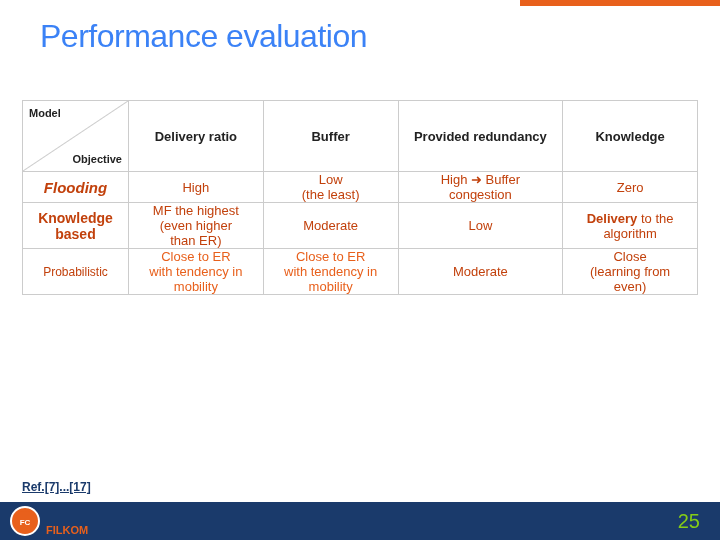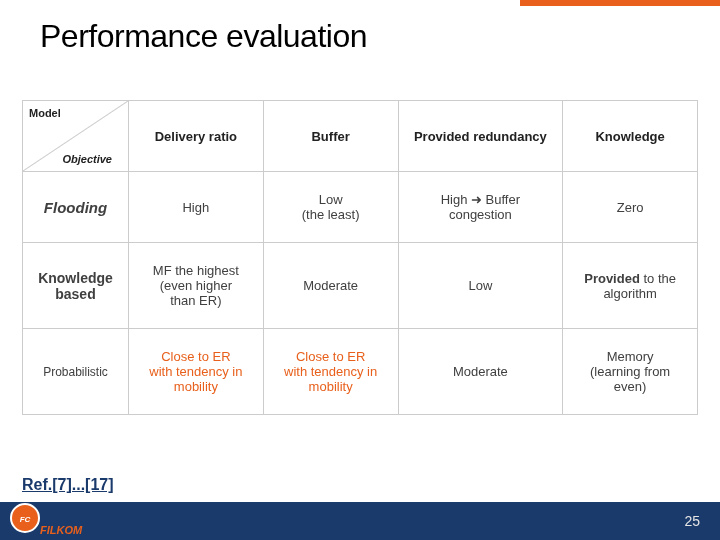--- a/index.html
+++ b/index.html
@@ -27,33 +27,32 @@
       bottom: 0; left: 0; right: 0;
       height: 38px;
       background: #1a3a6b;
       display: flex;
       align-items: center;
       justify-content: flex-end;
       padding-right: 20px;
     }
 
     .page-number {
-      color: #e5e5e5;
-      font-size: 14px;
+      color: #84cc16;
+      font-size: 20px;
     }
 
     
     .logo-area {
       position: absolute;
       bottom: 4px;
       left: 10px;
       display: flex;
-      align-items: center;
-      gap: 0;
-      font-style: italic;
+      align-items: flex-end;
+      gap: 6px;
     }
 
     .logo-circle {
       width: 30px;
       height: 30px;
       border-radius: 50%;
       background: #e8601c;
       display: flex;
       align-items: center;
       justify-content: center;
@@ -70,21 +69,21 @@
       text-transform: uppercase;
       margin-top: 24px;
     }
 
     
     .page-title {
       position: absolute;
       top: 18px;
       left: 40px;
       font-size: 32px;
-      color: #000000;
+      color: #3b82f6;
       font-weight: 300;
       letter-spacing: -0.5px;
     }
 
     
     .table-container {
       position: absolute;
       top: 100px;
       left: 22px;
       right: 22px;
@@ -92,21 +91,21 @@
     }
 
     table {
       width: 100%;
       border-collapse: collapse;
       font-size: 13px;
     }
 
     th, td {
       border: 1px solid #ccc;
-      padding: 20px 10px;
+      padding: 0 10px;
       text-align: center;
       vertical-align: middle;
     }
 
     
     thead th {
       background: #fff;
       font-weight: bold;
       color: #222;
       font-size: 13px;
@@ -138,29 +137,28 @@
       position: absolute;
       top: 6px;
       left: 6px;
       font-size: 11px;
       font-weight: bold;
     }
 
     .objective-label {
       position: absolute;
       bottom: 6px;
-      right: 16px;
+      right: 6px;
       font-size: 11px;
       font-weight: bold;
-      font-style: italic;
     }
 
     
     tbody tr td {
-      color: #404040;
+      color: #c2410c;
     }
 
     tbody tr:first-child td {
       font-size: 13px;
     }
 
     
     .row-flooding td:first-child {
       font-weight: bold;
       font-size: 15px;
@@ -181,21 +179,21 @@
     .text-orange {
       color: #e8601c;
       margin-top: 28px;
     }
 
     
     .ref-text {
       position: absolute;
       bottom: 46px;
       left: 22px;
-      font-size: 16px;
+      font-size: 12px;
       color: #1a3a6b;
       font-weight: bold;
       text-decoration: underline;
     }
   </style>
 </head>
 <body>
 
 <div class="top-bar"></div>
 
@@ -258,21 +256,21 @@
           <span>(even higher</span><br>
           <span>than ER)</span>
         </td>
         <td>
           <span>Moderate</span>
         </td>
         <td>
           <span>Low</span>
         </td>
         <td>
-          <strong>Provided</strong>
+          <strong>Delivery</strong>
           <span>to the algorithm</span>
         </td>
       </tr>
 
       <tr class="row-probabilistic">
         <td>
           <span>Probabilistic</span>
         </td>
         <td class="text-orange">
           <span>Close to ER</span><br>
@@ -281,21 +279,21 @@
         </td>
         <td class="text-orange">
           <span>Close to ER</span><br>
           <span>with tendency in</span><br>
           <span>mobility</span>
         </td>
         <td>
           <span>Moderate</span>
         </td>
         <td>
-          <span>Memory</span><br>
+          <span>Close</span><br>
           <span>(learning from</span><br>
           <span>even)</span>
         </td>
       </tr>
     </tbody>
   </table>
 </div>
 
 <div class="ref-text">Ref.[7]...[17]</div>
 

